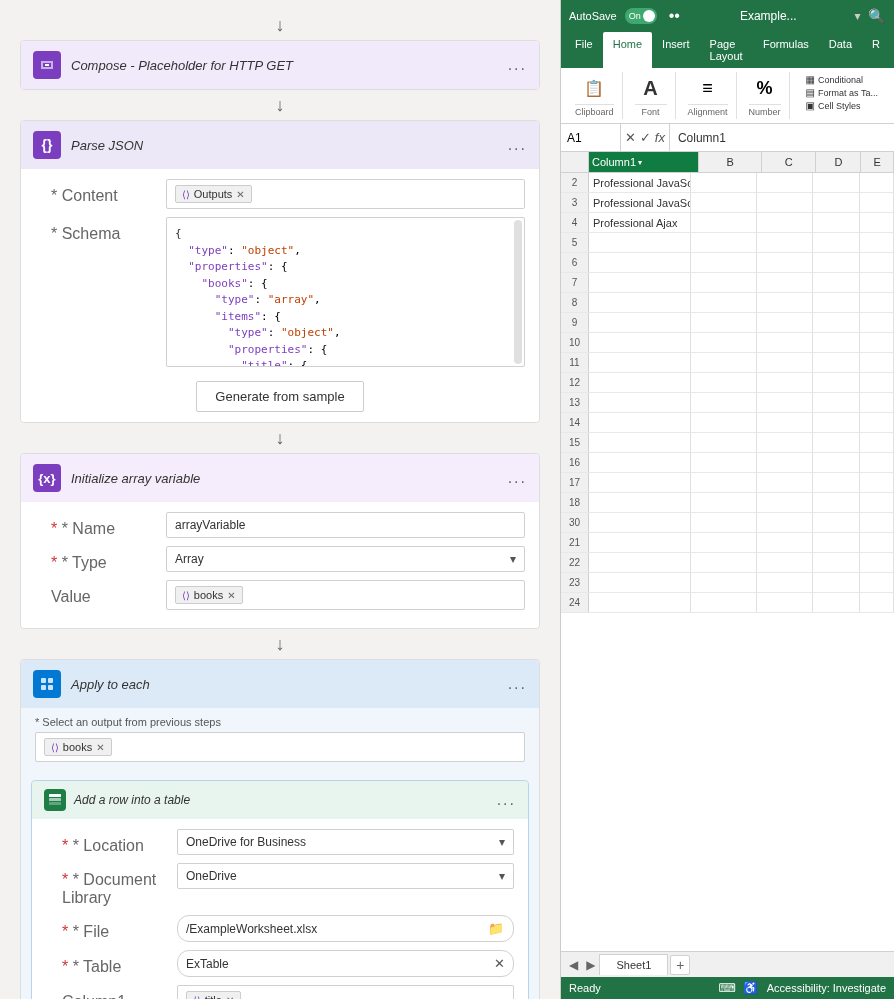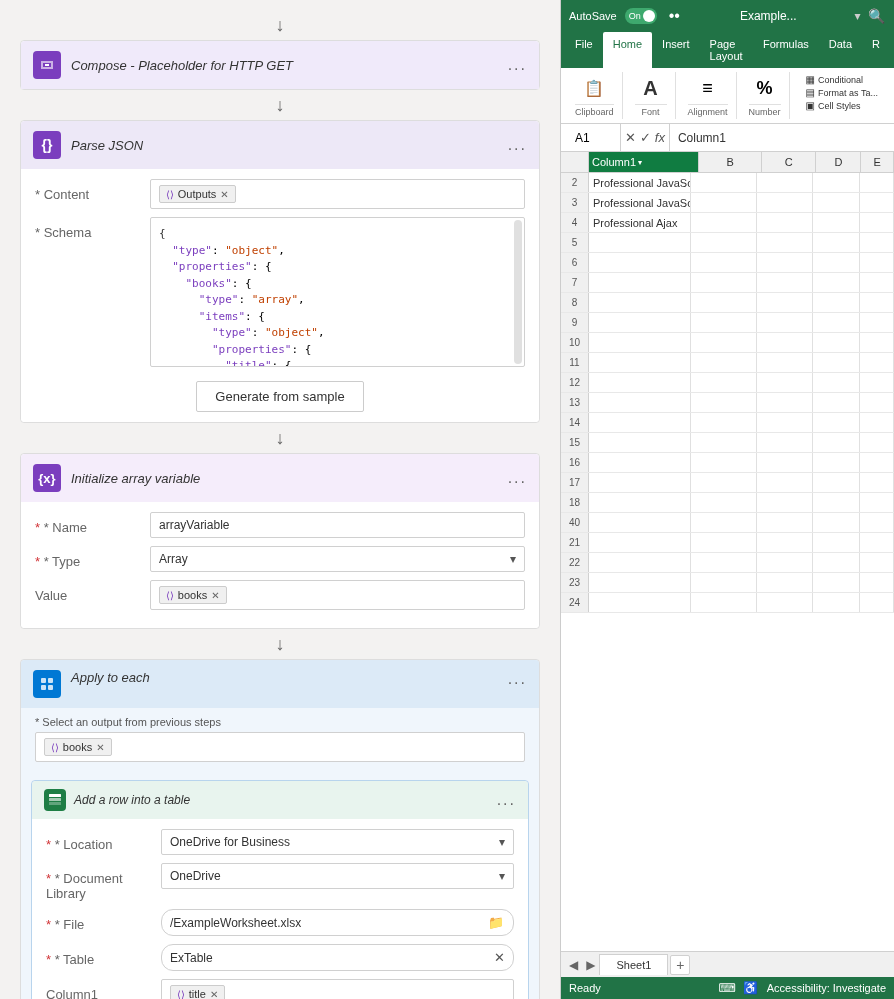--- a/index.html
+++ b/index.html
@@ -91,25 +91,26 @@
     }
 
     .field-row {
       display: flex;
       align-items: flex-start;
       margin-bottom: 8px;
       gap: 10px;
     }
 
     .field-label {
-      font-size: 13px;
+      font-size: 16px;
       color: #666;
       width: 105px;
       flex-shrink: 0;
       padding-top: 8px;
+      margin-left: 16px;
     }
     .field-label .required { color: #d13438; }
 
     .field-input {
       flex: 1;
       border: 1px solid #d0d0d0;
       border-radius: 2px;
       padding: 5px 8px;
       font-size: 12px;
       color: #333;
@@ -201,20 +202,21 @@
       background: white;
       display: flex;
       align-items: center;
       justify-content: space-between;
     }
 
     .chevron { color: #555; }
 
     .apply-header {
       display: flex;
+      align-items: center;
       padding: 10px 12px;
       background: #dceaf7;
       border-radius: 4px 4px 0 0;
       gap: 10px;
     }
 
     .nested-card {
       border: 1px solid #b8d4ed;
       border-radius: 4px;
       margin: 10px;
@@ -403,21 +405,21 @@
       flex-shrink: 0;
       background: white;
     }
 
     .name-box {
       width: 60px;
       border-right: 1px solid #d0d0d0;
       height: 100%;
       display: flex;
       align-items: center;
-      padding: 0 14px;
+      padding: 0 6px;
       font-size: 12px;
     }
 
     .formula-controls {
       display: flex;
       align-items: center;
       padding: 0 4px;
       gap: 4px;
       border-right: 1px solid #d0d0d0;
       height: 100%;
@@ -1021,21 +1023,21 @@
   </div>
         <div class="data-row">
     <div class="row-num">18</div>
     <div class="data-cell cell-a"></div>
     <div class="data-cell cell-b"></div>
     <div class="data-cell cell-c"></div>
     <div class="data-cell cell-d"></div>
     <div class="data-cell cell-e"></div>
   </div>
         <div class="data-row">
-    <div class="row-num">40</div>
+    <div class="row-num">30</div>
     <div class="data-cell cell-a"></div>
     <div class="data-cell cell-b"></div>
     <div class="data-cell cell-c"></div>
     <div class="data-cell cell-d"></div>
     <div class="data-cell cell-e"></div>
   </div>
         <div class="data-row">
     <div class="row-num">21</div>
     <div class="data-cell cell-a"></div>
     <div class="data-cell cell-b"></div>

